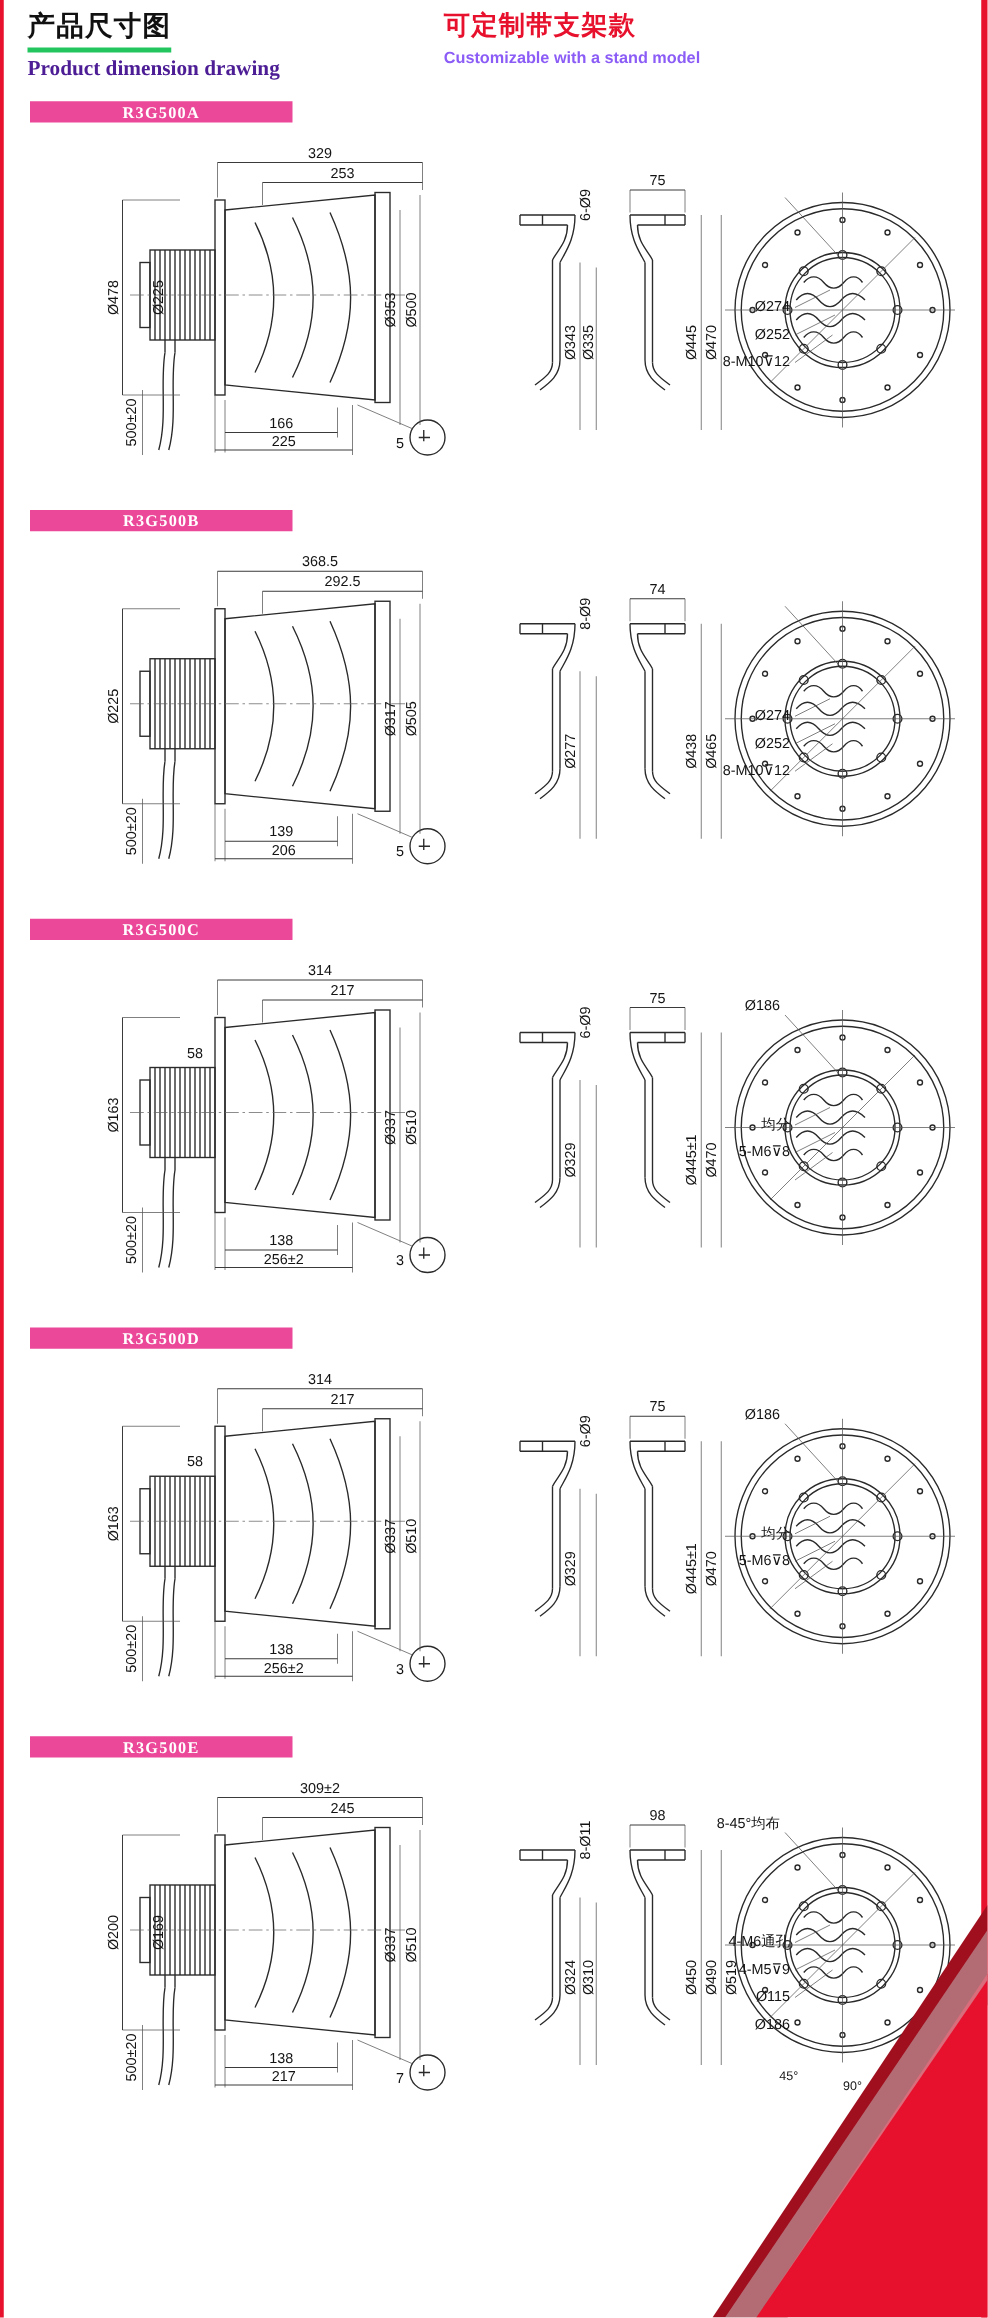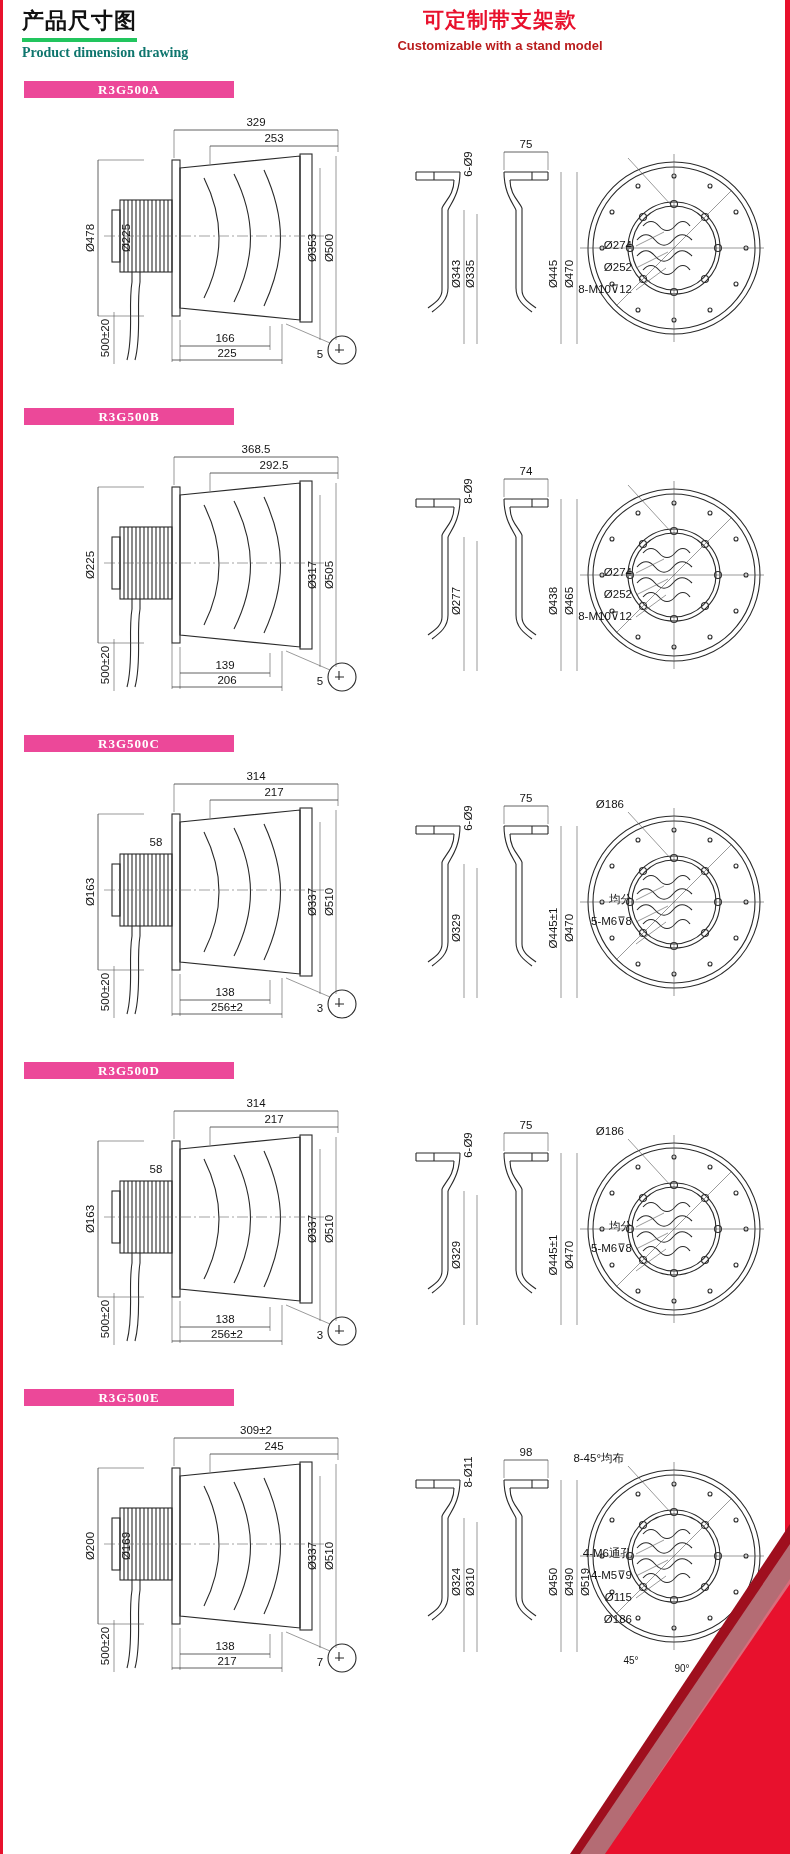--- a/index.html
+++ b/index.html
@@ -9,24 +9,24 @@
   }
   
   .edge{position:absolute;top:0;height:100%;background:#e8112d;}
   .edge.left{left:0;width:3px;}
   .edge.right{right:0;width:5px;}
 
   
   .page-header{position:absolute;top:6px;left:0;width:100%;height:50px;}
   .hdr-left{position:absolute;left:22px;top:0;}
   .hdr-left .cn{font-size:22px;font-weight:bold;color:#111;font-family:"DejaVu Sans",sans-serif;letter-spacing:1px;border-bottom:4px solid #22c55e;padding-bottom:2px;display:inline-block;}
-  .hdr-left .en{font-size:14px;font-weight:bold;color:#0f766e;font-family:"Liberation Serif",serif;margin-top:3px;}
-  .hdr-right{position:absolute;left:355px;top:0;width:290px;text-align:center;}
+  .hdr-left .en{font-size:17px;font-weight:bold;color:#4c1d95;font-family:"Liberation Serif",serif;margin-top:3px;}
+  .hdr-right{position:absolute;left:355px;top:0;width:290px;text-align:left;}
   .hdr-right .cn{font-size:21px;font-weight:bold;color:#e8112d;font-family:"DejaVu Sans",sans-serif;letter-spacing:1px;}
-  .hdr-right .en{font-size:13px;font-weight:bold;color:#b91c1c;margin-top:4px;}
+  .hdr-right .en{font-size:13px;font-weight:bold;color:#8b5cf6;margin-top:4px;}
 
   
   #sections{position:absolute;top:57px;left:0;width:100%;}
   .model-section{position:relative;height:303px;}
   .model-title{
     margin-left:24px;width:210px;height:17px;background:#ec4899;color:#ffffff;
     text-align:center;font-family:"Liberation Serif",serif;font-weight:bold;
     font-size:13px;line-height:17px;letter-spacing:1px;margin-top:24px;
   }
   svg.drawing{display:block;margin-left:24px;}

